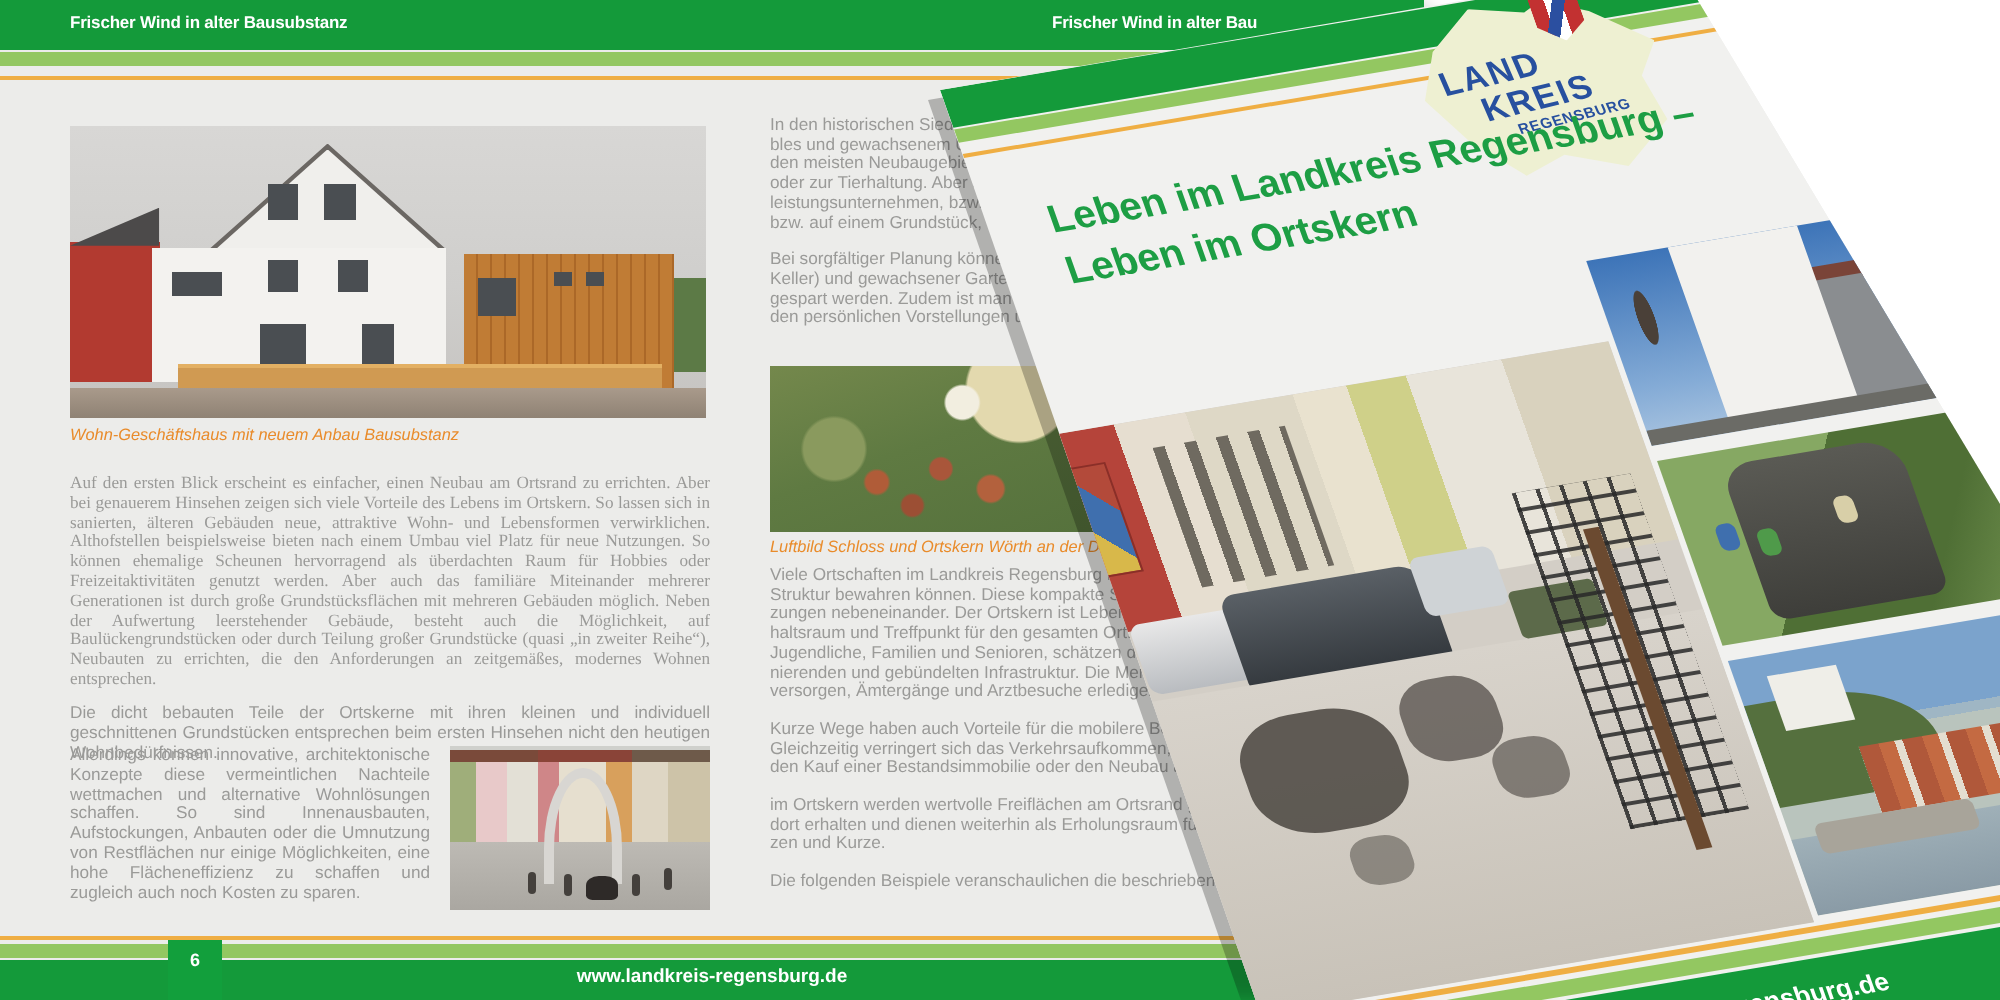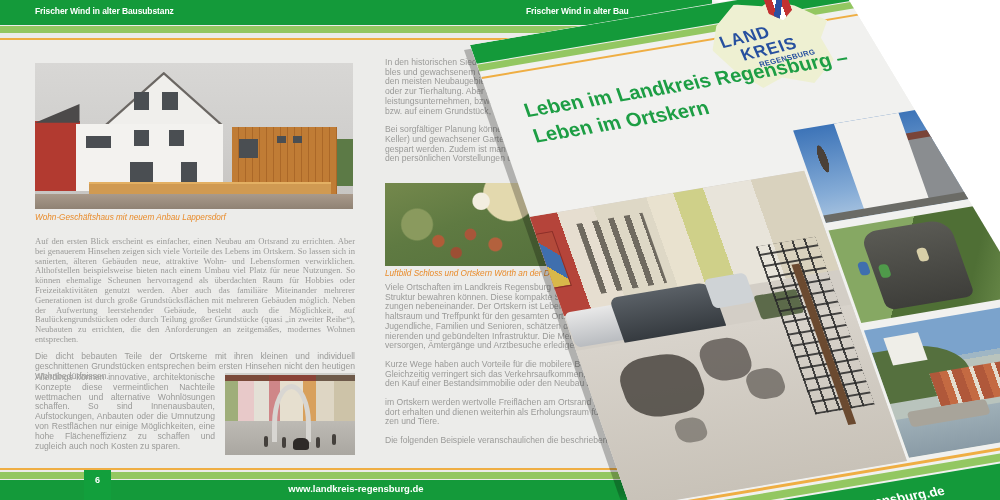--- a/index.html
+++ b/index.html
@@ -178,21 +178,21 @@
       <div class="win" style="left:30%;top:68%;width:7%;height:14%;"></div>
       <div class="win" style="left:46%;top:68%;width:5%;height:14%;"></div>
       <div class="ph" id="lp-wood"></div>
       <div class="win" style="left:64%;top:52%;width:6%;height:13%;"></div>
       <div class="win" style="left:76%;top:50%;width:3%;height:5%;"></div>
       <div class="win" style="left:81%;top:50%;width:3%;height:5%;"></div>
       <div class="ph" id="lp-green"></div>
       <div class="ph" id="lp-deck"></div>
       <div class="ph" id="lp-ground"></div>
     </div>
-    <div id="lp-caption" class="caption">Wohn-Geschäftshaus mit neuem Anbau Lappersdorf</div>
+    <div id="lp-caption" class="caption">Wohn-Geschäftshaus mit neuem Anbau Bausubstanz</div>
 
     <div id="lp-para1" class="body-text">Auf den ersten Blick erscheint es einfacher, einen Neubau am Ortsrand zu errichten. Aber bei genauerem Hinsehen zeigen sich viele Vorteile des Lebens im Ortskern. So lassen sich in sanierten, älteren Gebäuden neue, attraktive Wohn- und Lebensformen verwirklichen. Althofstellen beispielsweise bieten nach einem Umbau viel Platz für neue Nutzungen. So können ehemalige Scheunen hervorragend als überdachten Raum für Hobbies oder Freizeitaktivitäten genutzt werden. Aber auch das familiäre Miteinander mehrerer Generationen ist durch große Grundstücksflächen mit mehreren Gebäuden möglich. Neben der Aufwertung leerstehender Gebäude, besteht auch die Möglichkeit, auf Baulückengrundstücken oder durch Teilung großer Grundstücke (quasi „in zweiter Reihe“), Neubauten zu errichten, die den Anforderungen an zeitgemäßes, modernes Wohnen entsprechen.</div>
     <div id="lp-para2i" class="body-text">Die dicht bebauten Teile der Ortskerne mit ihren kleinen und individuell geschnittenen Grundstücken entsprechen beim ersten Hinsehen nicht den heutigen Wohnbedürfnissen.</div>
     <div id="lp-para2r" class="body-text">
       <span id="lp-photo2">
         <span class="ph" id="st-roofs"></span>
         <span class="ph" id="st-facades"></span>
         <span class="ph" id="st-street"></span>
         <span class="ph" id="st-arch"></span>
         <span class="fig" style="left:30%;bottom:10%;"></span>
@@ -233,21 +233,21 @@
           <div class="rp-line">versorgen, Ämtergänge und Arztbesuche erledigen oder sich eh</div>
         </div>
         <div class="rp-para">
           <div class="rp-line">Kurze Wege haben auch Vorteile für die mobilere Bevölkerung, d</div>
           <div class="rp-line">Gleichzeitig verringert sich das Verkehrsaufkommen, die Umwelt w</div>
           <div class="rp-line">den Kauf einer Bestandsimmobilie oder den Neubau auf einer bere</div>
         </div>
         <div class="rp-para">
           <div class="rp-line">im Ortskern werden wertvolle Freiflächen am Ortsrand geschont. Wie</div>
           <div class="rp-line">dort erhalten und dienen weiterhin als Erholungsraum für Mensch und</div>
-          <div class="rp-line">zen und Tiere.</div>
+          <div class="rp-line">zen und Kurze.</div>
         </div>
         <div class="rp-para">
           <div class="rp-line">Die folgenden Beispiele veranschaulichen die beschriebenen Vorteile de</div>
         </div>
       </div>
 
     <div class="hdr-bar ftr-orange"></div>
     <div class="hdr-bar ftr-light"></div>
     <div class="hdr-bar ftr-dark"></div>
     <div id="page-number">6</div>

